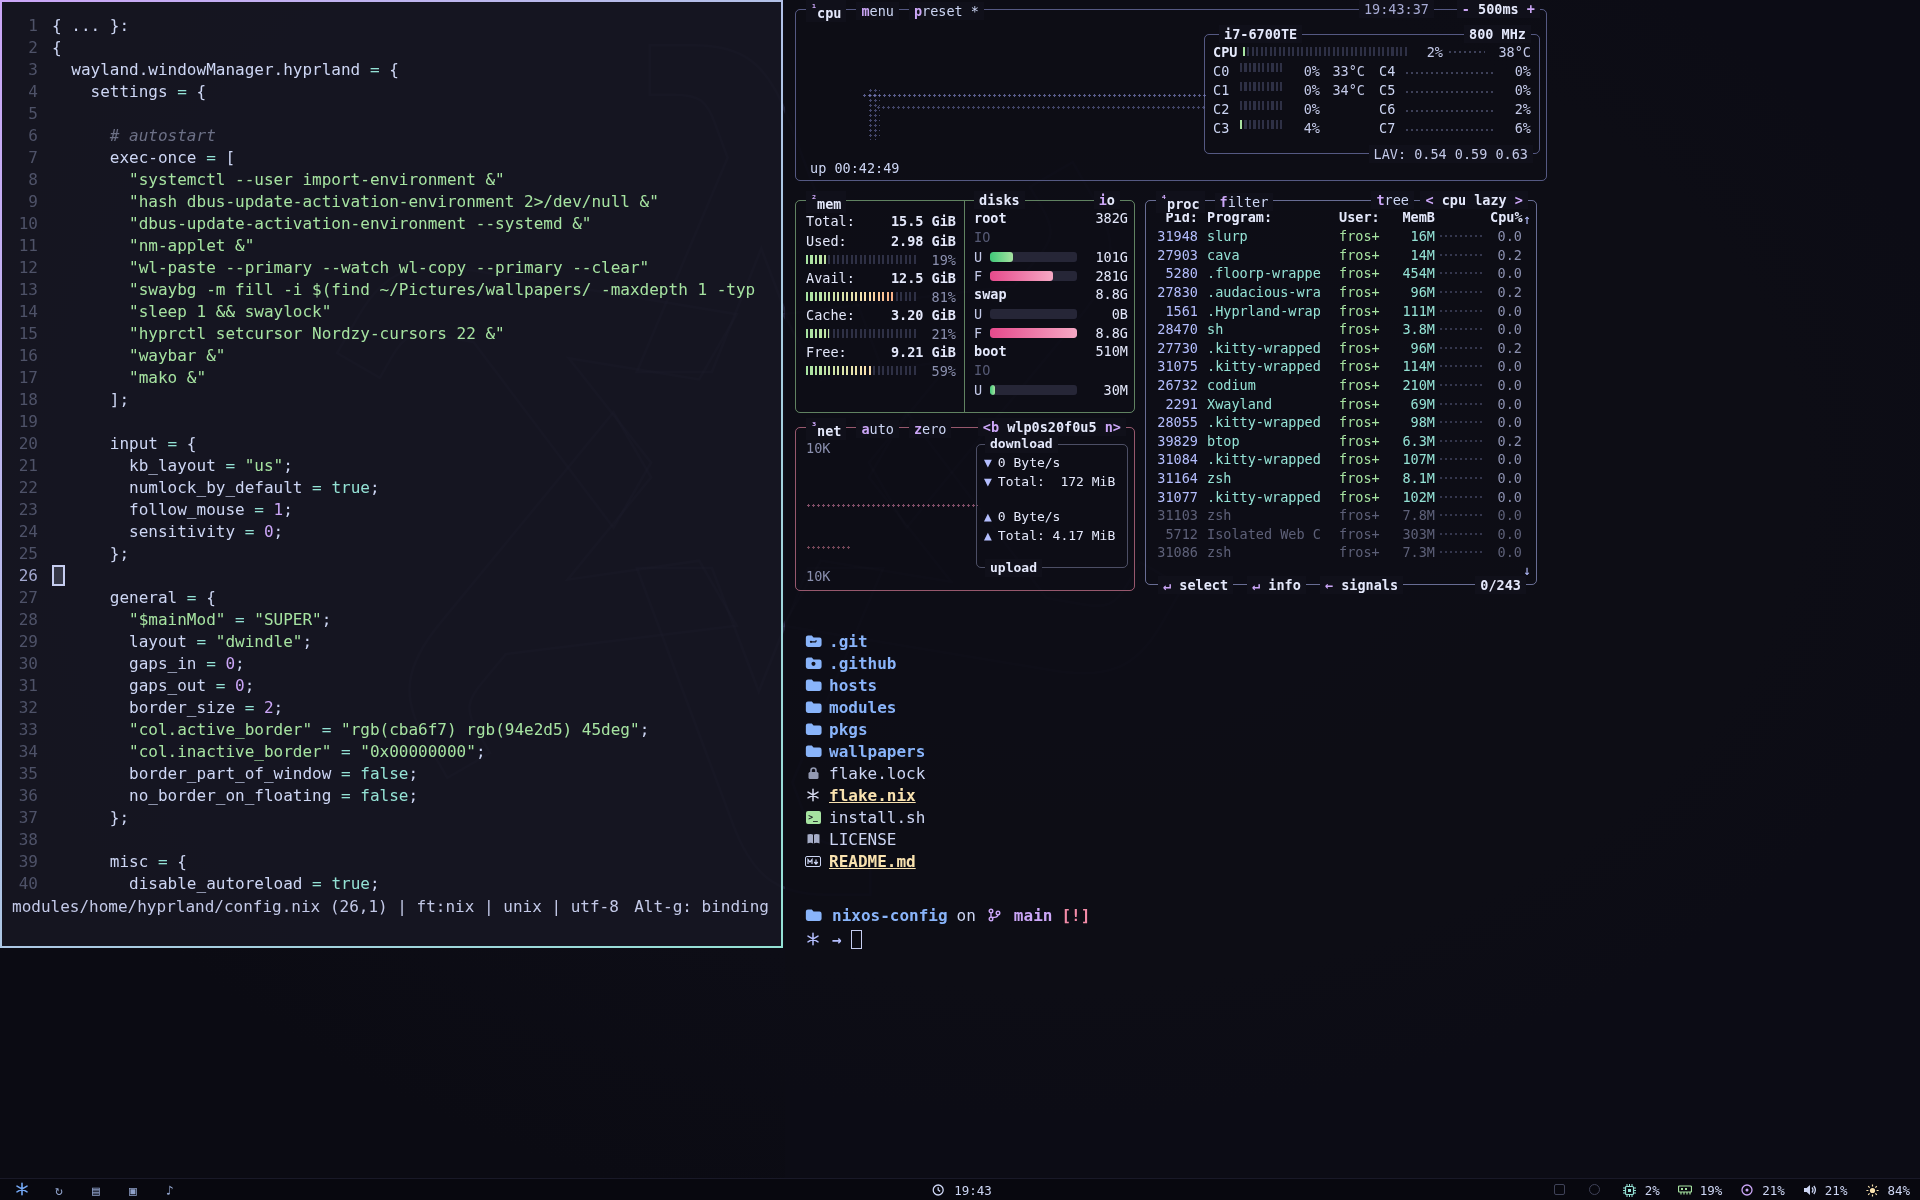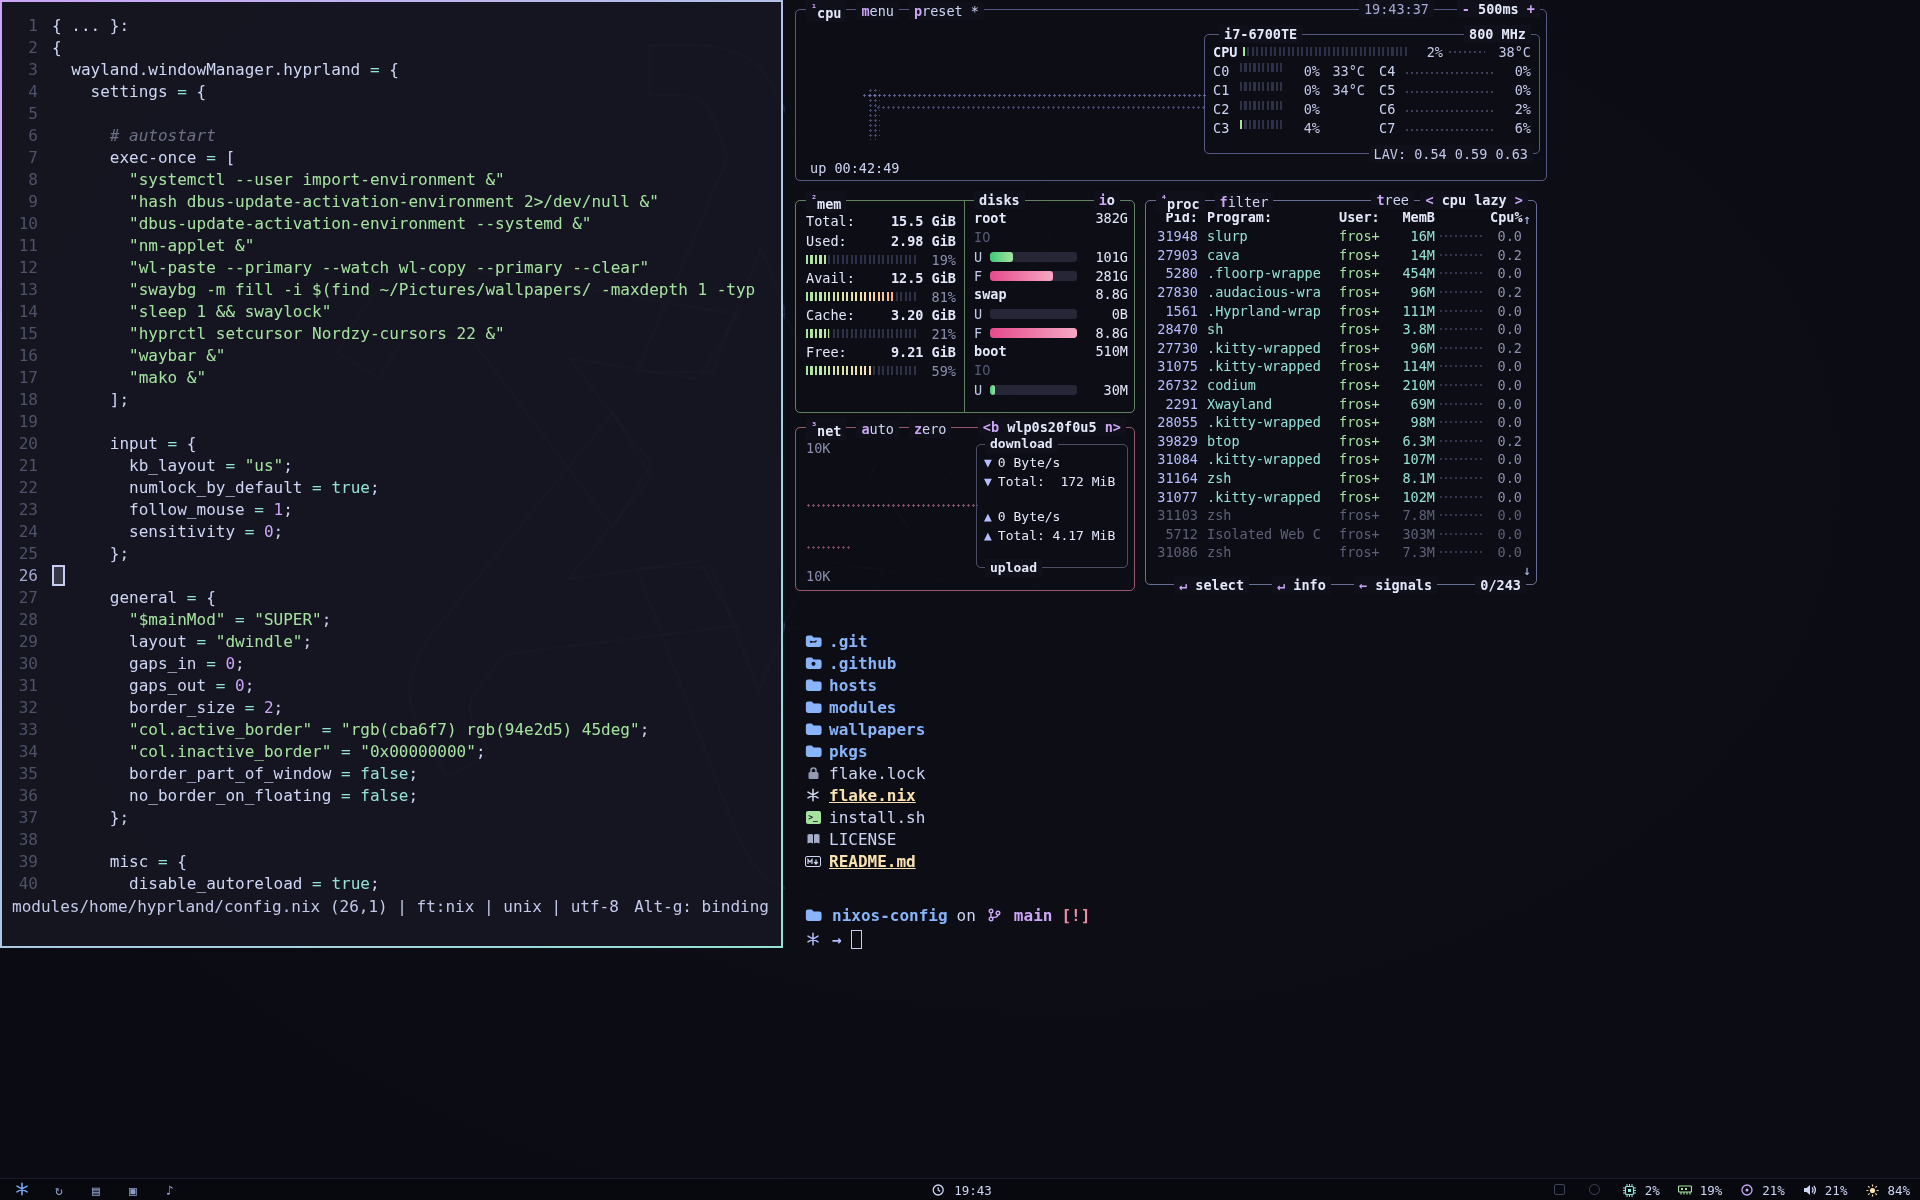--- a/index.html
+++ b/index.html
@@ -104,21 +104,21 @@
   .prow{display:flex;align-items:center;height:18.6px;}
   .p-pid{width:46px;text-align:right;color:#b4befe;flex:none;}
   .p-prog{width:132px;padding-left:9px;color:#94e2d5;flex:none;overflow:hidden;white-space:nowrap;}
   .p-user{width:52px;color:#a6e3a1;flex:none;}
   .p-mem{width:44px;text-align:right;color:#94e2d5;flex:none;}
   .p-lead{flex:1;height:2px;margin:0 5px;background:repeating-linear-gradient(90deg,#34364d 0 2px,transparent 2px 5px);}
   .p-cpu{width:32px;text-align:right;color:#8a8fae;flex:none;}
   .prow.dimrow .p-pid,.prow.dimrow .p-prog,.prow.dimrow .p-user,.prow.dimrow .p-mem,.prow.dimrow .p-cpu{color:#5d6078;}
   #proc-scroll-up{position:absolute;right:5px;top:10px;color:#b4befe;}
   #proc-scroll-down{position:absolute;right:5px;bottom:6px;color:#b4befe;}
-  #proc-footer{position:absolute;bottom:-10px;left:28px;display:flex;gap:23px;justify-content:space-between;}
+  #proc-footer{position:absolute;bottom:-10px;left:12px;display:flex;gap:14px;justify-content:space-between;}
   #proc-count{bottom:-10px;right:10px;color:#e4e8fb;font-weight:bold;}
   .fkey{color:#cba6f7;font-weight:bold;}
   .flabel{color:#e4e8fb;font-weight:bold;}
   
   #term{position:absolute;left:0;top:600px;width:100%;height:578px;padding:30px 0 0 18px;
     box-sizing:border-box;font-size:16px;}
   .frow{display:flex;align-items:center;height:22px;gap:6px;}
   .ico{display:inline-flex;width:20px;justify-content:center;align-items:center;flex:none;}
   .fname-dir{color:#89b4fa;font-weight:bold;}
   .fname-file{color:#cdd6f4;}
@@ -598,29 +598,29 @@
               </svg>
             </span>
             <span class="fname-dir">modules</span>
           </div>
           <div class="frow">
             <span class="ico">
               <svg width="17" height="14" viewBox="0 0 20 16">
                 <path d="M1 4 q0-2.5 2.5-2.5 h4.5 l2 2.5 h7 q2.5 0 2.5 2.5 v6 q0 2.5-2.5 2.5 h-13.5 q-2.5 0-2.5-2.5 z" fill="#89b4fa"></path>
               </svg>
             </span>
-            <span class="fname-dir">wallpapers</span>
+            <span class="fname-dir">pkgs</span>
           </div>
           <div class="frow">
             <span class="ico">
               <svg width="17" height="14" viewBox="0 0 20 16">
                 <path d="M1 4 q0-2.5 2.5-2.5 h4.5 l2 2.5 h7 q2.5 0 2.5 2.5 v6 q0 2.5-2.5 2.5 h-13.5 q-2.5 0-2.5-2.5 z" fill="#89b4fa"></path>
               </svg>
             </span>
-            <span class="fname-dir">pkgs</span>
+            <span class="fname-dir">wallpapers</span>
           </div>
           <div class="frow">
             <span class="ico">
               <svg width="13" height="14" viewBox="0 0 12 14">
                 <rect x="1" y="6" width="10" height="7" rx="1.5" fill="#9399b2"></rect>
                 <path d="M3.5 6 V4.5 a2.5 2.5 0 0 1 5 0 V6" fill="none" stroke="#9399b2" stroke-width="1.6"></path>
               </svg>
             </span>
             <span class="fname-file">flake.lock</span>
           </div>

